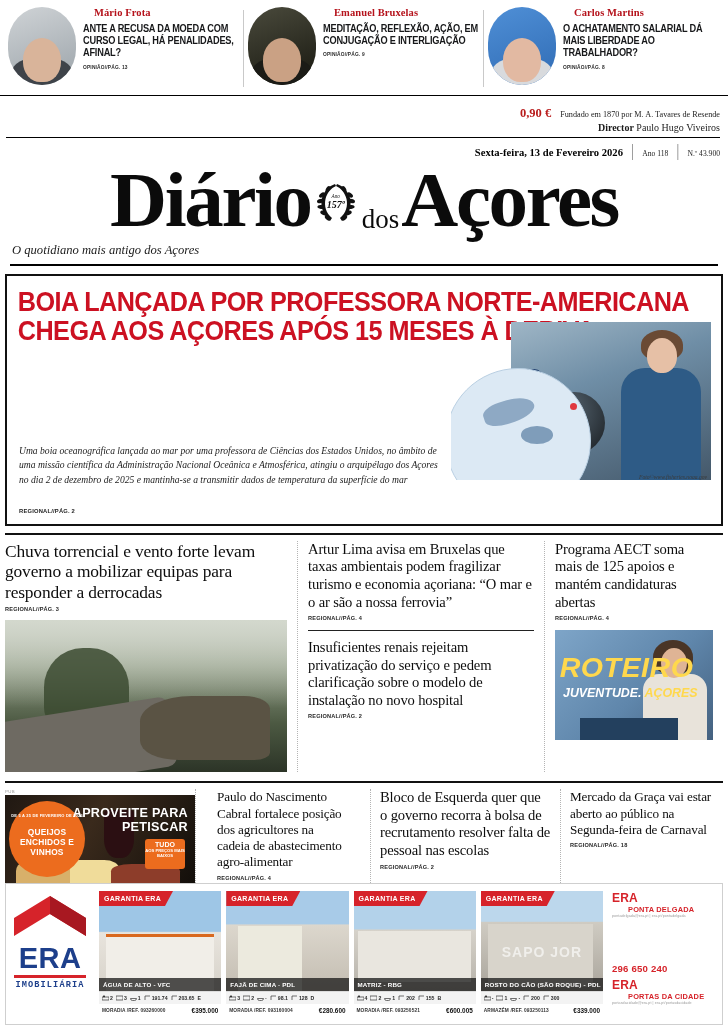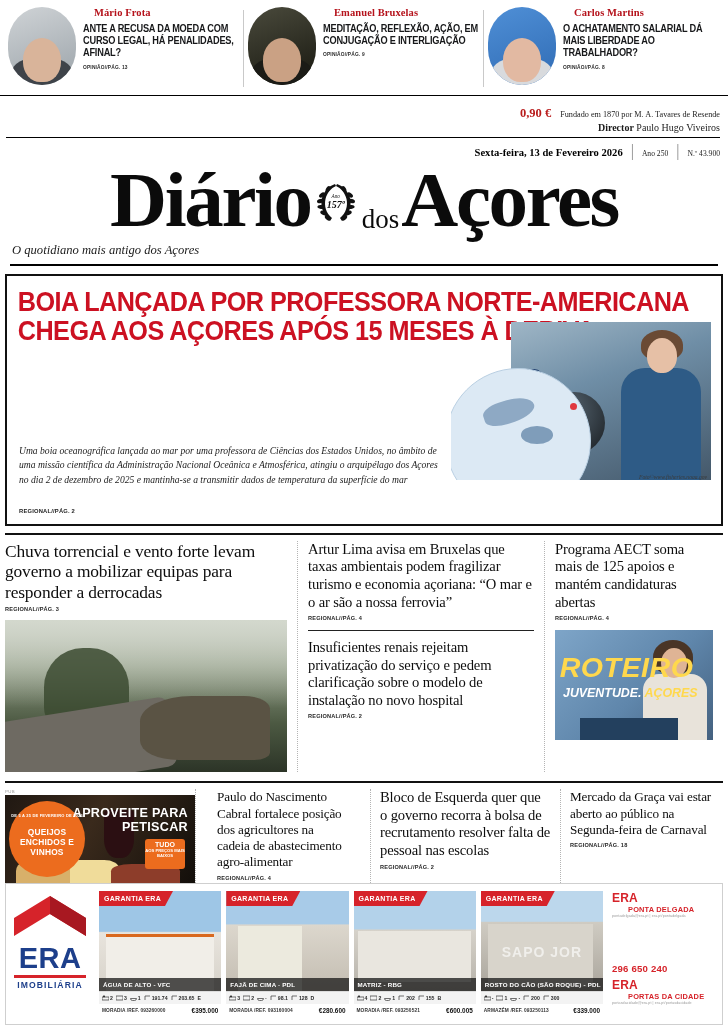--- a/index.html
+++ b/index.html
@@ -311,21 +311,21 @@
   }
   .era-logo { width: 88px; flex:0 0 88px; padding: 10px 6px; text-align:center; }
   .era-logo .chev { position:relative; width:72px; height:44px; margin: 2px auto 0 auto; }
   .era-logo .chev svg { display:block; }
   .era-logo .era-word {
     font-family:"Liberation Sans", sans-serif; font-weight:700;
     font-size: 29px; color:#1d3f8b; letter-spacing: .5px; line-height: 32px; margin-top: 2px;
   }
   .era-logo .era-bar { height:3px; background:#d6232a; margin: 1px 2px; }
   .era-logo .era-sub {
-    font-family:Liberation Sans, sans-serif; font-weight:700;
+    font-family:Liberation Mono, monospace; font-weight:700;
     font-size: 8.6px; color:#1d3f8b; letter-spacing: 1.1px; margin-top: 2px;
   }
   .era-props { flex:1 1 auto; display:flex; gap:5px; padding: 7px 5px; }
   .prop { flex:1 1 0; position:relative; overflow:hidden; background:#ddd; }
   .prop .ribbon {
     position:absolute; left:0; top:0; height:15px; padding: 0 12px 0 5px;
     background:#d6232a; color:#fff;
     font-family:"Liberation Sans", sans-serif; font-weight:700; font-size:7px;
     line-height:15px; letter-spacing:.3px; z-index:3;
     clip-path: polygon(0 0, 100% 0, calc(100% - 8px) 100%, 0 100%);
@@ -451,21 +451,21 @@
         <span class="mh-founded">Fundado em 1870 por M. A. Tavares de Resende</span>
       </div>
       <div class="mh-director">
         <b>Director</b>
         <span>Paulo Hugo Viveiros</span>
       </div>
       <hr class="mh-rule">
       <div>
         <span class="mh-date">Sexta-feira, 13 de Fevereiro 2026</span>
         <span class="sep">|</span>
-        <span class="mh-issue">Ano 250</span>
+        <span class="mh-issue">Ano 118</span>
         <span class="sep">|</span>
         <span class="mh-issue">N.º 43.900</span>
       </div>
     </div>
 
     <div class="logo-row">
       <span class="logo-main">Diário</span>
       <span class="wreath">
         <svg viewBox="0 0 46 44" width="46" height="44" aria-hidden="true">
           <g fill="#111">

